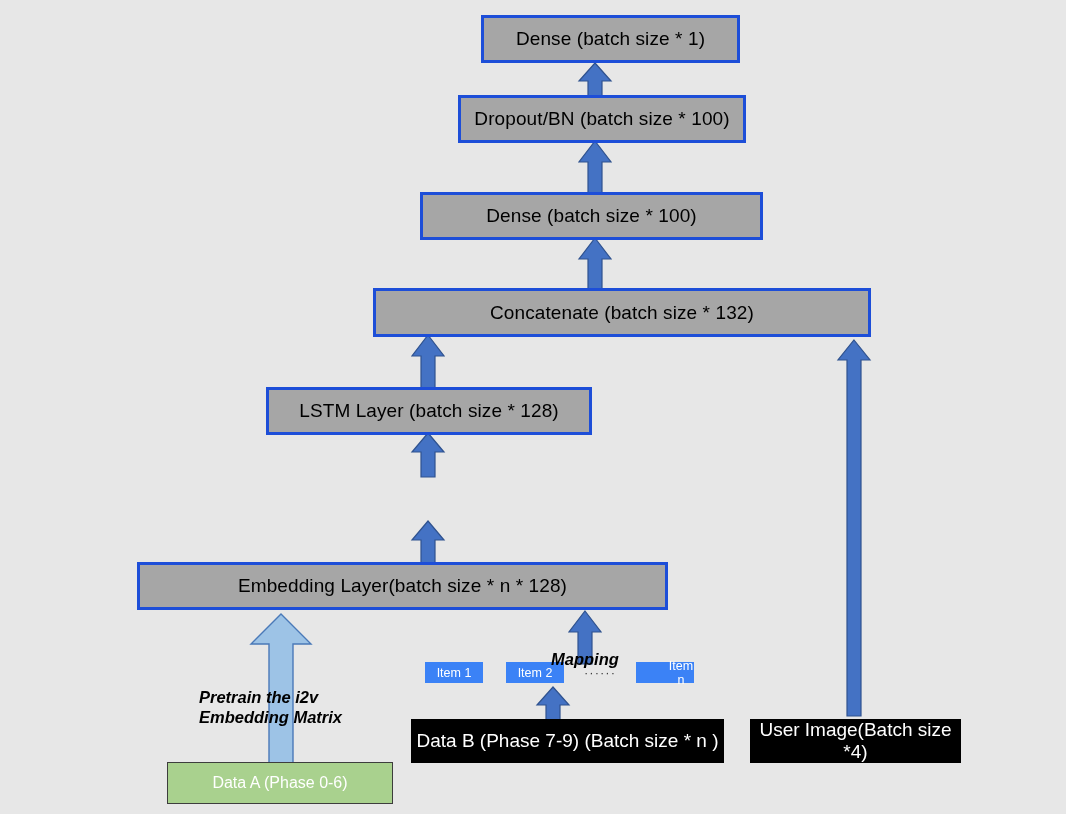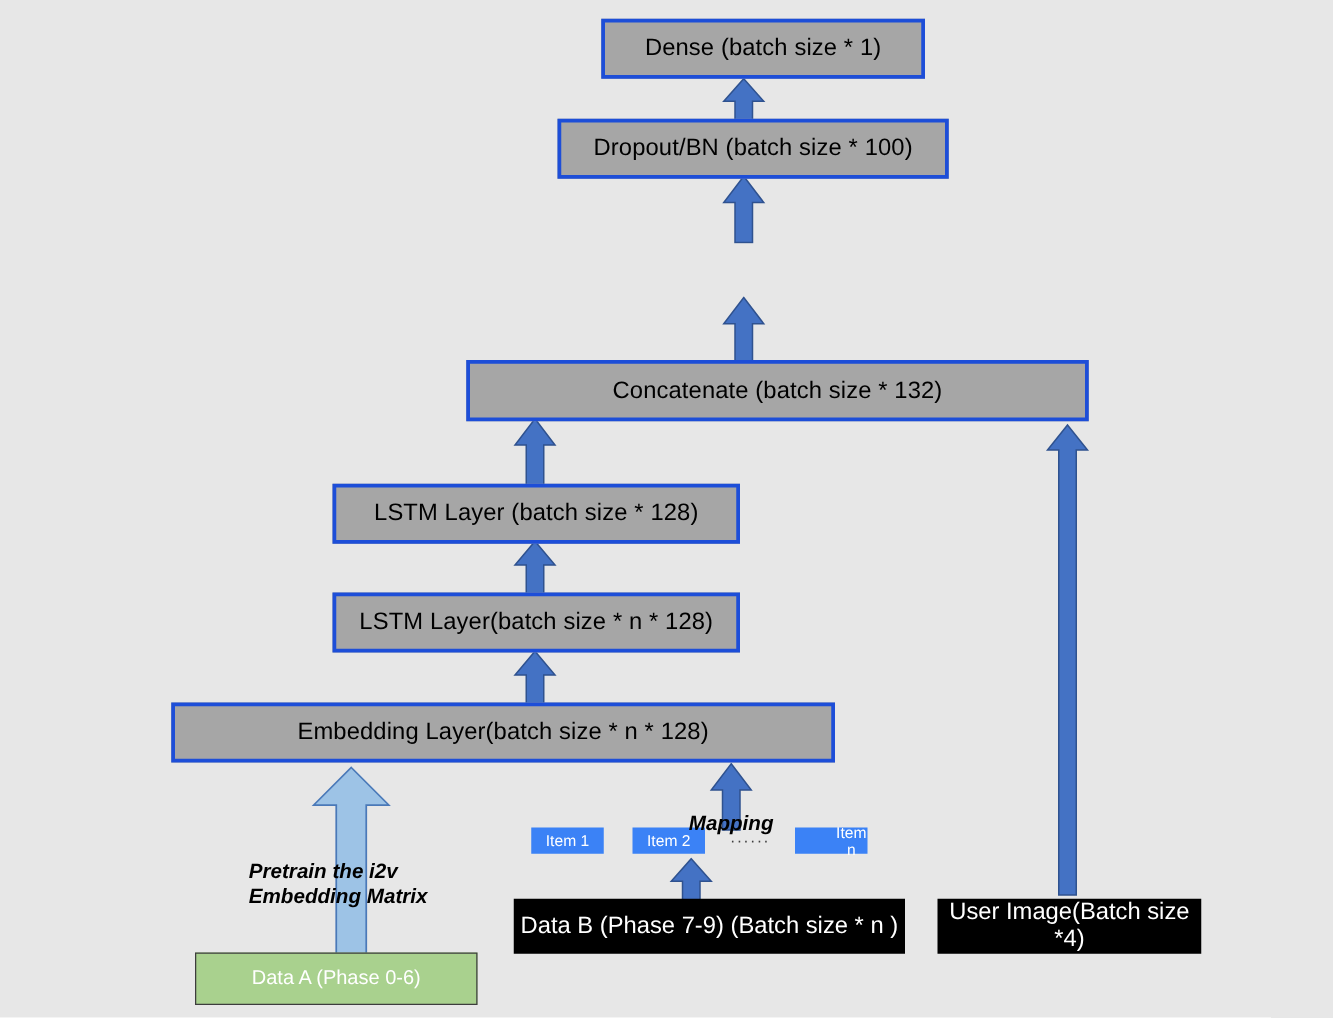--- a/index.html
+++ b/index.html
@@ -133,36 +133,36 @@
   <div class="arrow" style="left:535px; top:686px; width:36px; height:40px;">
     <svg width="36" height="40" viewBox="0 0 36 40">
       <polygon points="18,1 34,19 25,19 25,39 11,39 11,19 2,19" fill="#4472c4" stroke="#2f528f" stroke-width="1.2"></polygon>
     </svg>
   </div>
 
   <div class="node layer" style="left:481px; top:15px; width:259px; height:48px;">
     <span>Dense (batch size * 1)</span>
   </div>
 
-  <div class="node layer" style="left:446px; top:95px; width:313px; height:48px;">
+  <div class="node layer" style="left:458px; top:95px; width:288px; height:48px;">
     <span>Dropout/BN (batch size * 100)</span>
   </div>
 
+  <div class="node layer" style="left:420px; top:192px; width:343px; height:48px;">
+    <span>Dense (batch size * 100)</span>
+  </div>
 
   <div class="node layer" style="left:373px; top:288px; width:498px; height:49px;">
     <span>Concatenate (batch size * 132)</span>
   </div>
 
   <div class="node layer" style="left:266px; top:387px; width:326px; height:48px;">
     <span>LSTM Layer (batch size * 128)</span>
   </div>
 
-  <div class="node layer" style="left:266px; top:474px; width:326px; height:48px;">
-    <span>LSTM Layer(batch size * n * 128)</span>
-  </div>
 
   <div class="node layer" style="left:137px; top:562px; width:531px; height:48px;">
     <span>Embedding Layer(batch size * n * 128)</span>
   </div>
 
   <div class="node chip" style="left:425px; top:662px; width:58px; height:21px;">
     <span>Item 1</span>
   </div>
 
   <div class="node chip" style="left:506px; top:662px; width:58px; height:21px;">
@@ -178,21 +178,21 @@
   </div>
 
   <div class="node datablk" style="left:411px; top:719px; width:313px; height:44px;">
     <span>Data B (Phase 7-9) (Batch size * n )</span>
   </div>
 
   <div class="node datablk" style="left:750px; top:719px; width:211px; height:44px;">
     <span>User Image(Batch size *4)</span>
   </div>
 
-  <div class="node greenblk" style="left:156px; top:762px; width:226px; height:42px;">
+  <div class="node greenblk" style="left:167px; top:762px; width:226px; height:42px;">
     <span>Data A (Phase 0-6)</span>
   </div>
 
   <div class="label" style="left:551px; top:628px;">
     <span>Mapping</span>
   </div>
 
   <div class="label" style="left:199px; top:666px;">
     <span>Pretrain the i2v
 Embedding Matrix</span>

